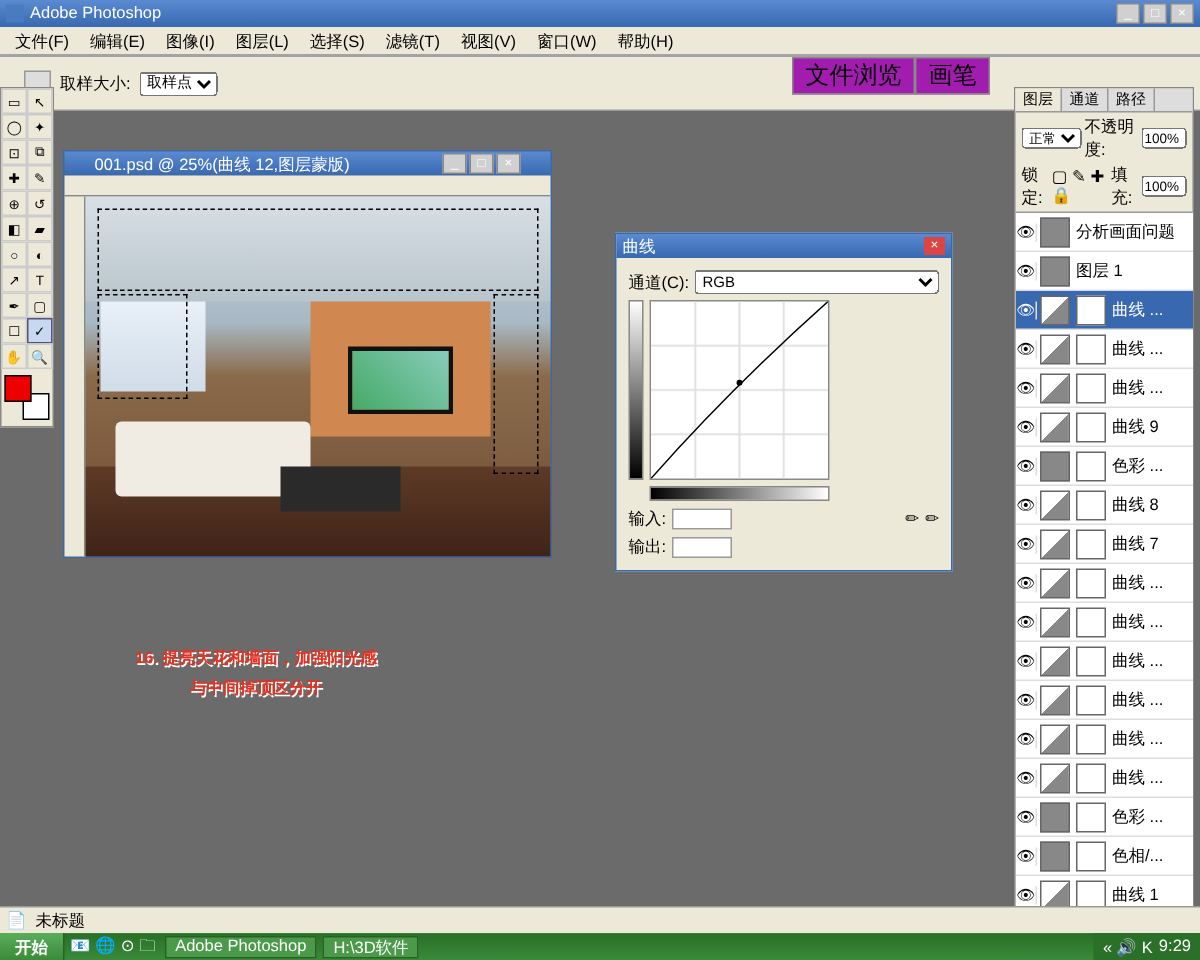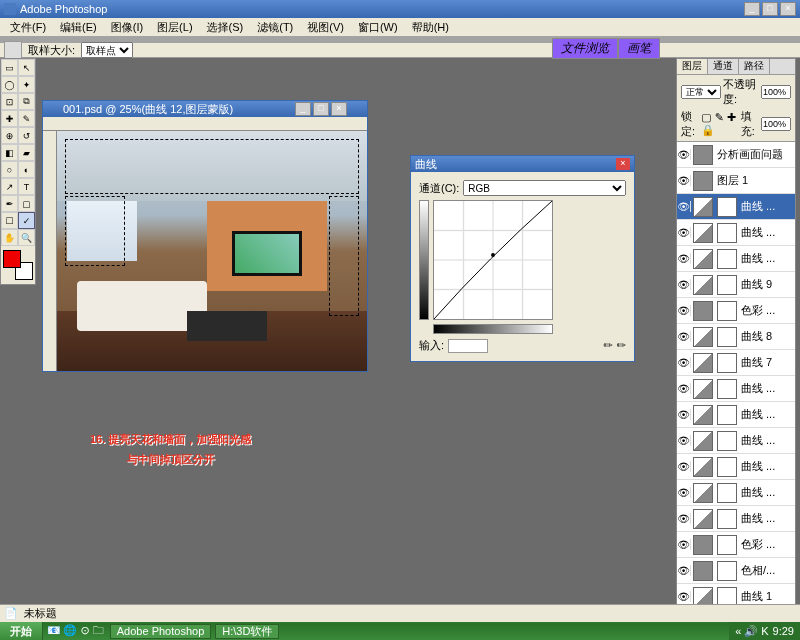--- a/index.html
+++ b/index.html
@@ -3,25 +3,25 @@
 <meta charset="utf-8">
 <style>
 *{margin:0;padding:0;box-sizing:border-box;font-family:"Microsoft YaHei","SimSun",sans-serif;font-size:11px;}
 body{width:800px;height:640px;background:#6b6b6b;overflow:hidden;position:relative;}
 .titlebar{height:18px;background:linear-gradient(#5a8ad0,#3868b0);color:#fff;display:flex;align-items:center;padding:0 4px;}
 .titlebar .icon{width:12px;height:12px;background:#4a7ac0;margin-right:4px;}
 .winbtns{margin-left:auto;display:flex;gap:2px;}
 .winbtn{width:16px;height:14px;background:#d0d0d0;border:1px solid #888;font-size:9px;text-align:center;line-height:11px;}
 .menubar{height:18px;background:#ece9d8;display:flex;align-items:center;padding:0 4px;gap:2px;}
 .menuitem{padding:0 6px;cursor:default;}
-.optbar{height:22px;background:#ece9d8;border-top:7px solid #a3a3a3;border-bottom:1px solid #999;display:flex;align-items:center;padding:0 4px;gap:6px;}
+.optbar{height:38px;background:#ece9d8;border-top:2px solid #a3a3a3;border-bottom:1px solid #999;display:flex;align-items:center;padding:0 16px;gap:6px;}
 .optbar .tool-icon{width:18px;height:18px;border:1px solid #999;background:#ddd;}
 .optbar select{font-size:10px;height:16px;}
 .tabstrip{position:absolute;right:140px;top:38px;display:flex;}
-.tabstrip .tab{background:#8b5cf6;border:1px solid #888;padding:1px 8px;font-size:12px;font-style:italic;}
+.tabstrip .tab{background:#a21caf;border:1px solid #888;padding:1px 8px;font-size:16px;}
 .toolbox{position:absolute;left:0;top:58px;width:36px;background:#ece9d8;border:1px solid #888;}
 .toolgrid{display:grid;grid-template-columns:1fr 1fr;}
 .tool{width:17px;height:17px;border:1px solid #ccc;background:#ece9d8;display:flex;align-items:center;justify-content:center;font-size:9px;}
 .tool.sel{background:#c8d8f0;border:1px solid #557;}
 .swatch{width:30px;height:30px;margin:4px auto;position:relative;}
 .swatch .fg{width:18px;height:18px;background:#e00;border:1px solid #000;position:absolute;}
 .swatch .bg{width:18px;height:18px;background:#fff;border:1px solid #000;position:absolute;right:0;bottom:0;}
 .docwin{position:absolute;left:42px;top:100px;width:326px;border:1px solid #3868b0;background:#6b6b6b;}
 .docwin .dtitle{height:16px;background:linear-gradient(#5a8ad0,#3868b0);color:#fff;padding:0 20px;font-size:10px;display:flex;align-items:center;justify-content:space-between;}
 .docwin .ruler-h{height:14px;background:#ece9d8;border-bottom:1px solid #888;font-size:7px;}
@@ -197,20 +197,24 @@
             </svg>
         </div>
         <div class="gradient-bar"></div>
       </div>
       <div class="io-row">
           <span>输入:</span>
           <input style="">
         <span style="margin-left:auto">✏</span>
           <span>✏</span>
         </div>
+      <div class="io-row">
+          <span>输出:</span>
+          <input style="">
+        </div>
     </div>
   </div>
 </div>
 
 <div class="layers-panel">
   <div class="panel-tabs">
     <div class="panel-tab active">图层</div>
     <div class="panel-tab">通道</div>
     <div class="panel-tab">路径</div>
   </div>

